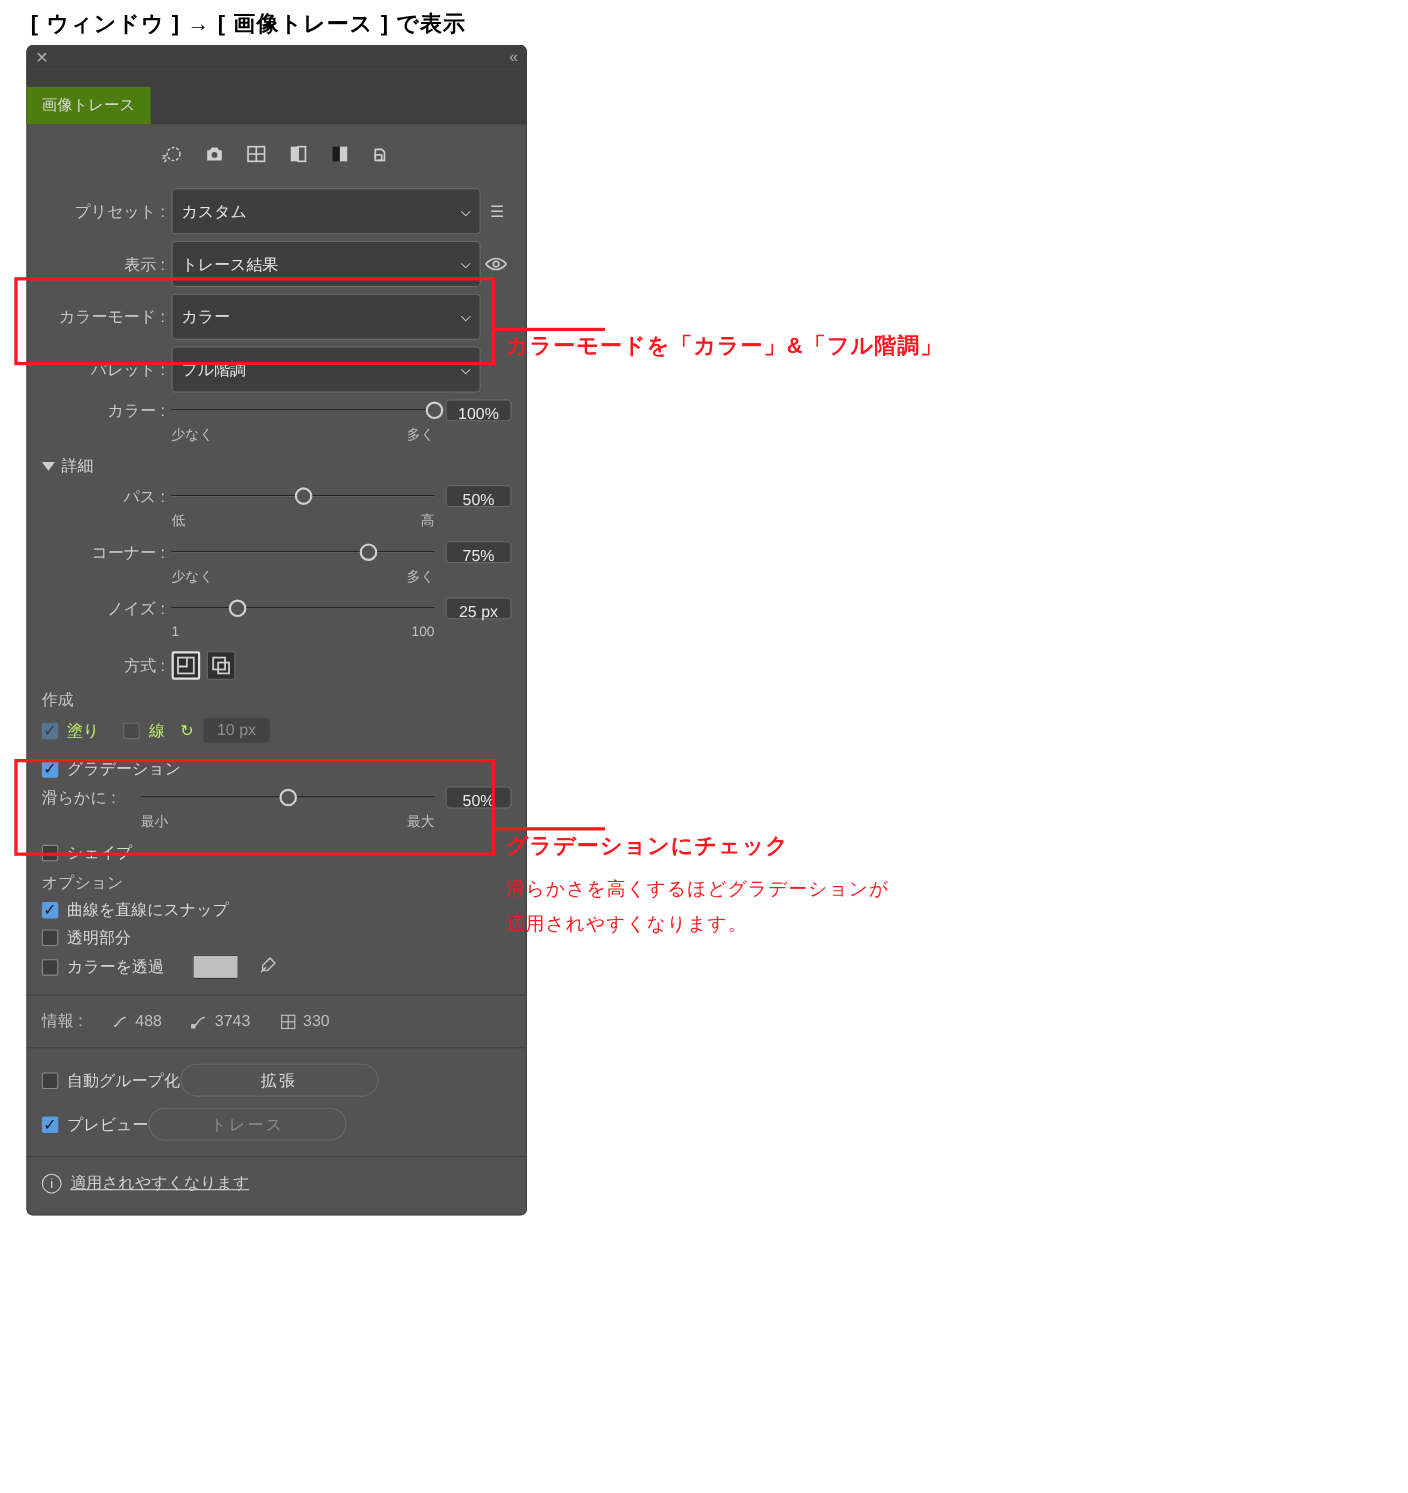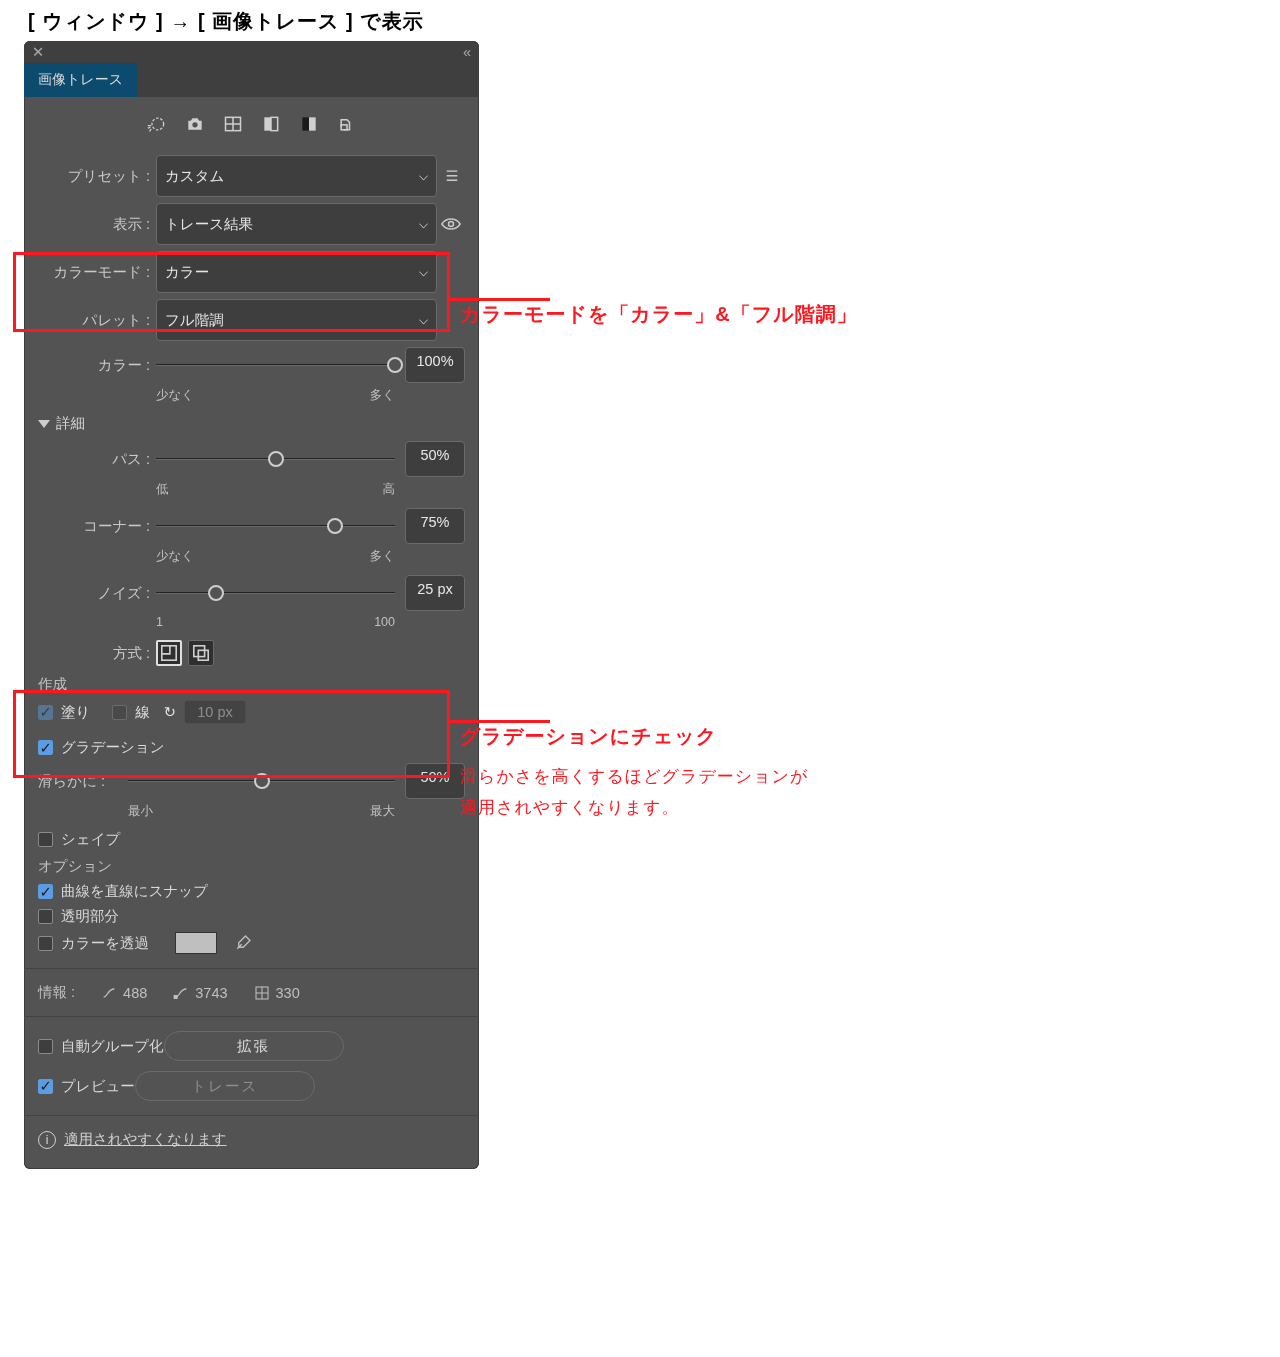--- a/index.html
+++ b/index.html
@@ -20,24 +20,25 @@
   .panel-top {
     height: 22px;
     background: #3f3f3f;
     border-radius: 6px 6px 0 0;
     display: flex; align-items: center; justify-content: space-between;
     padding: 0 8px;
     color:#aaa;
   }
   .tab {
     display: inline-block;
-    background: #0c4a6e;
+    background: #4d7c0f;
     padding: 8px 14px;
     font-size: 14px;
     border-radius: 0;
+    margin-top: 16px;
   }
   .tabbar{ background:#3f3f3f; }
   .body { padding: 6px 14px 14px 14px; position: relative; }
 
   .preset-row { display:flex; align-items:flex-start; justify-content:center; gap:12px; margin:10px 0 20px; }
   .preset-btn { width:26px; height:22px; display:inline-flex; align-items:center; justify-content:center; color:#cfcfcf; }
   .preset-btn svg { width:22px; height:20px; }
 
   .row { display: flex; align-items: center; margin: 6px 0; min-height: 28px; }
   .label { width: 118px; text-align: right; padding-right: 6px; color:#c9c9c9; }
@@ -48,33 +49,33 @@
   }
   .select .chev{ font-size:12px; }
   .after-icon { width: 28px; display:flex; justify-content:center; color:#c9c9c9; }
   .list-icon{ letter-spacing:-2px; }
 
   .slider-row { display:flex; align-items:center; margin-top:4px; }
   .slider-row .label { width:118px; text-align:right; padding-right:6px; }
   .slider-wrap { flex:1; position:relative; }
   .track { position:relative; height:2px; background:#2f2f2f; border-top:1px solid #222; border-bottom:1px solid #6a6a6a; }
   .thumb { position:absolute; top:50%; width:16px; height:16px; border:2px solid #cfcfcf; border-radius:50%; background:#535353; transform:translate(-50%,-50%); }
-  .valbox { width:60px; margin-left:10px; background:#3e3e3e; border:1px solid #6a6a6a; border-radius:4px; height:36px; line-height:26px; text-align:center; color:#e7e7e7;}
+  .valbox { width:60px; margin-left:10px; background:#3e3e3e; border:1px solid #6a6a6a; border-radius:4px; height:20px; line-height:26px; text-align:center; color:#e7e7e7;}
   .minmax { display:flex; justify-content:space-between; font-size:12.5px; color:#c0c0c0; margin:4px 0 10px; padding-left:118px; padding-right:70px; }
 
   .disclose { display:flex; align-items:center; gap:6px; margin:8px 0; color:#d7d7d7; }
   .tri { display:inline-block; width:0;height:0;border-left:6px solid transparent;border-right:6px solid transparent;border-top:8px solid #cfcfcf;}
 
   .sec-title{ color:#c2c2c2; margin:8px 0 6px; }
 
   .chk-line{ display:flex; align-items:center; gap:8px; margin:6px 0; }
   .chk{ width:15px;height:15px;border:1px solid #8a8a8a;border-radius:2px;display:inline-flex;align-items:center;justify-content:center;background:#3e3e3e; }
   .chk.checked{ background:#5a9de2; border-color:#5a9de2; color:#1a1a1a; }
   .chk.dis{ opacity:.45; }
-  .muted{ color:#e5e5e5; }
+  .muted{ color:#bef264; }
   .numbox{ width:62px;height:24px;border:1px solid #4f4f4f;background:#434343;border-radius:4px;color:#8d8d8d;display:inline-flex;align-items:center;justify-content:center; }
 
   .swatch{ width:42px;height:22px;background:#bfbfbf;border:1px solid #333; }
   .eyed{ color:#bfbfbf; margin-left:10px;}
 
   .method-btn{ width:26px;height:26px;background:#2f2f2f;border:1px solid #6a6a6a;display:inline-flex;align-items:center;justify-content:center;border-radius:2px; }
   .method-btn.active{ border:2px solid #e0e0e0; }
 
   hr.sep{ border:none;border-top:1px solid #434343; margin:14px -14px; }
 
@@ -91,21 +92,21 @@
   .hl1{ left:13px; top:252px; width:437px; height:80px; }
   .hl2{ left:13px; top:690px; width:437px; height:88px; }
 
   .callout{ position:absolute; display:flex; align-items:flex-start;flex-direction:column; }
   .call-line{ height:3px; background:#ff1720; margin-top:12px; }
   .call-text{ font-weight:700; font-size:20px; color:#ff1720; letter-spacing:1px; white-space:nowrap; }
   .call-sub{ font-size:17px; color:#ff1720; margin-top:12px; letter-spacing:1px; line-height:1.8; }
 
   .c1{ left:450px; top:286px; }
   .c1 .call-line{ width:100px; }
-  .c2{ left:450px; top:708px;justify-content:flex-end; }
+  .c2{ left:450px; top:740px;justify-content:flex-end; }
   .c2 .call-line{ width:100px; }
 </style>
 </head>
 <body>
 
 <div class="wrap">
 
   <div class="page-title">[ ウィンドウ ]  →  [ 画像トレース ] で表示</div>
 
   <div class="panel">

